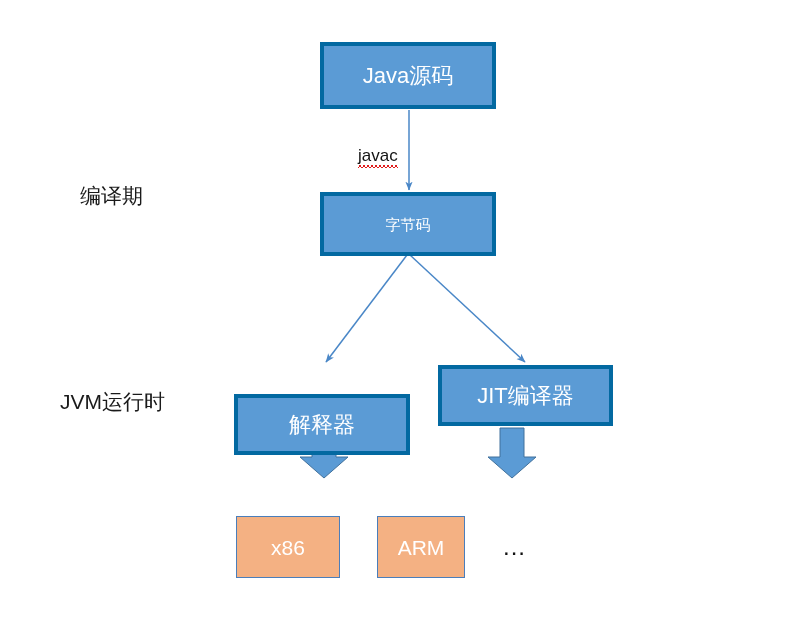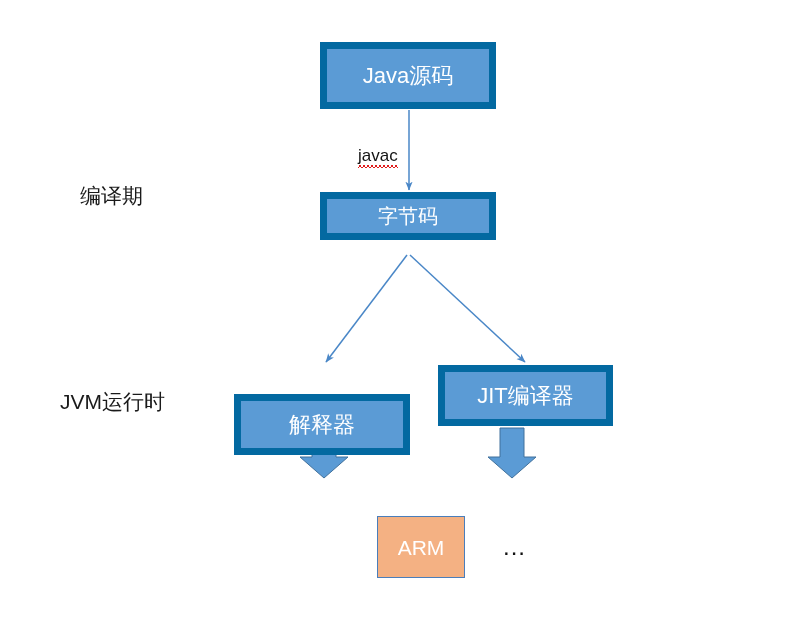--- a/index.html
+++ b/index.html
@@ -24,30 +24,30 @@
     box-sizing: border-box;
     display: flex;
     align-items: center;
     justify-content: center;
     color: #ffffff;
     line-height: 1;
     white-space: nowrap;
   }
   .box-blue {
     background: #5B9BD5;
-    border: 7px solid #0369a1;
+    border: 4px solid #0369a1;
     text-align: center;
   }
   .box-orange {
     background: #F4B183;
     border: 1px solid #4A7EBB;
   }
 
   .box-java-source { left: 320px; top: 42px;  width: 176px; height: 67px; font-size: 22px; }
-  .box-bytecode    { left: 320px; top: 192px; width: 176px; height: 48px; font-size: 20px; }
+  .box-bytecode    { left: 320px; top: 192px; width: 176px; height: 64px; font-size: 15px; }
   .box-interpreter { left: 234px; top: 365px; width: 176px; height: 61px; font-size: 22px; margin-top: 29px; }
   .box-jit         { left: 438px; top: 365px; width: 175px; height: 61px; font-size: 22px; }
   .box-x86         { left: 236px; top: 516px; width: 104px; height: 62px; font-size: 21px; }
   .box-arm         { left: 377px; top: 516px; width: 88px;  height: 62px; font-size: 21px; }
 
   
   .stage-label {
     position: absolute;
     color: #1a1a1a;
     font-size: 21px;
@@ -139,18 +139,19 @@
   </div>
 
   <div class="box box-blue box-java-source">Java源码</div>
 
   <div class="box box-blue box-bytecode">字节码</div>
 
   <div class="box box-blue box-interpreter">解释器</div>
 
   <div class="box box-blue box-jit">JIT编译器</div>
 
+  <div class="box box-orange box-x86">x86</div>
 
   <div class="box box-orange box-arm">ARM</div>
 
   <div class="ellipsis">...</div>
 
 </div>
 
 </body></html>

